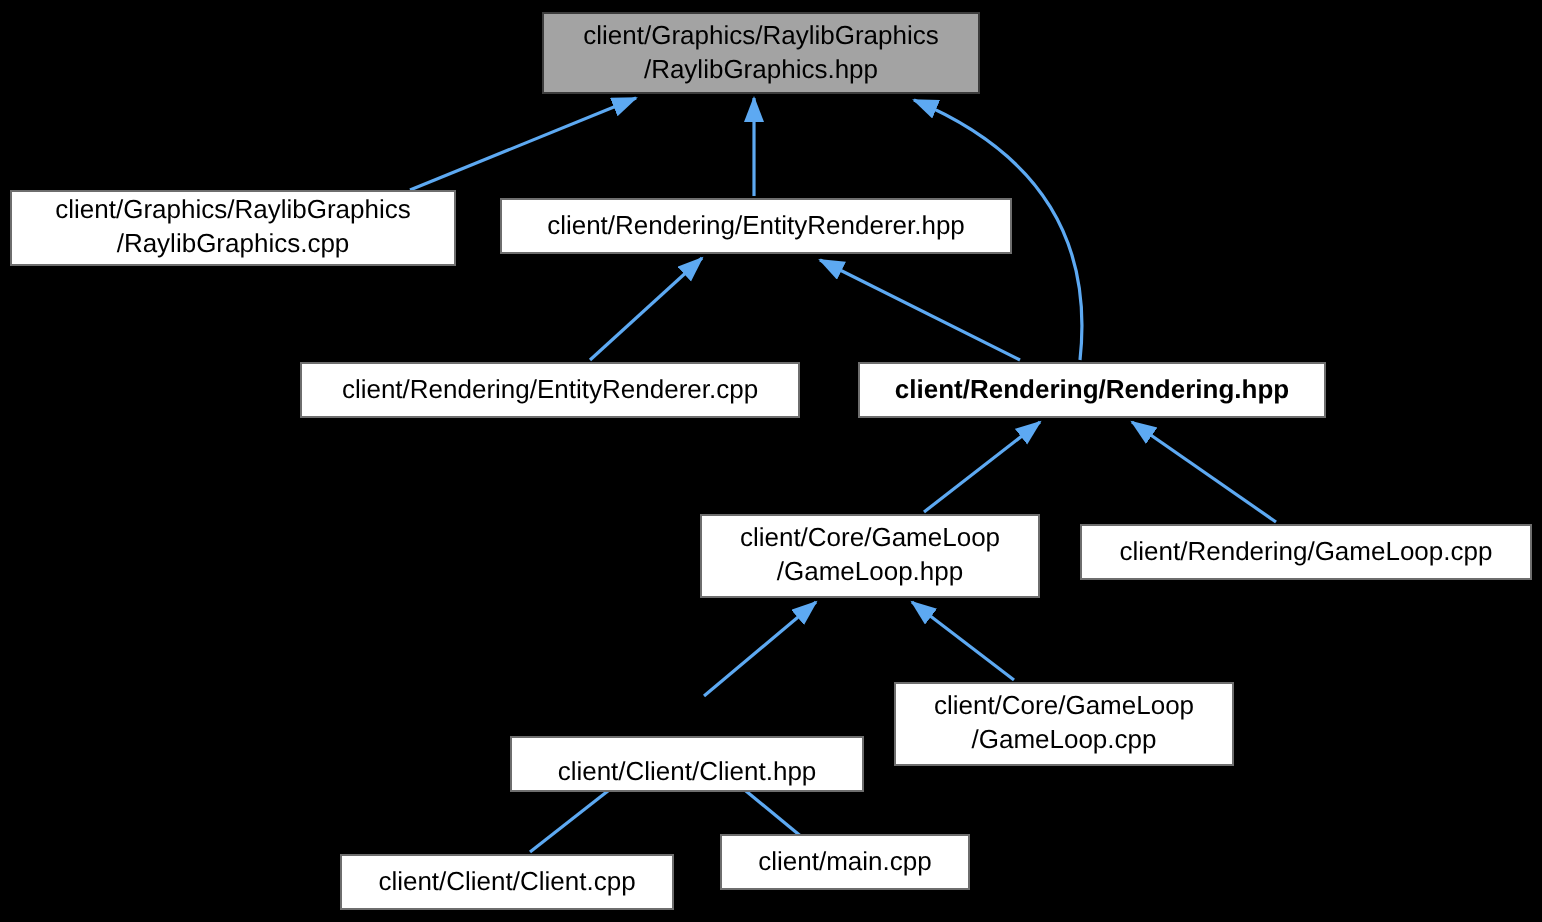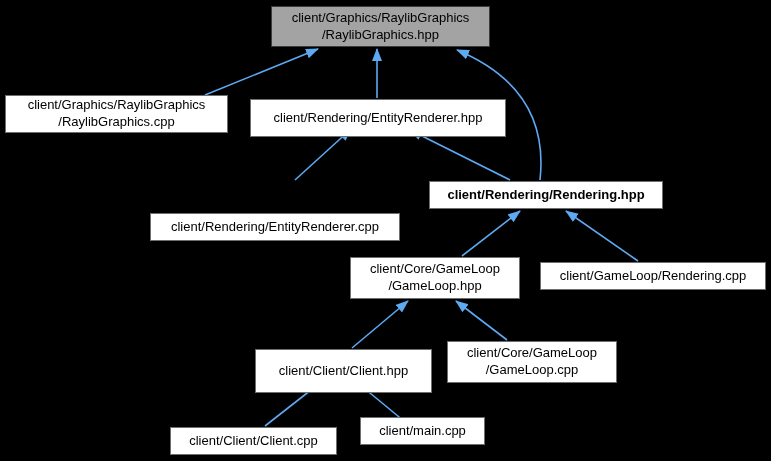--- a/index.html
+++ b/index.html
@@ -43,25 +43,25 @@
         <path d="M507,340 L456,301" class="edge" marker-end="url(#arrow)"></path>
         <path d="M265,426 L325,379" class="edge" marker-end="url(#arrow)"></path>
         <path d="M410,426 L353,379" class="edge" marker-end="url(#arrow)"></path>
       </g>
   </svg>
   <div>
       <div class="node highlight" style="left: 271px; top: 6px; width: 219px; height: 41px;"><span>client/Graphics/RaylibGraphics
 /RaylibGraphics.hpp</span></div>
       <div class="node" style="left: 5px; top: 95px; width: 223px; height: 38px;"><span>client/Graphics/RaylibGraphics
 /RaylibGraphics.cpp</span></div>
-      <div class="node" style="left: 250px; top: 99px; width: 256px; height: 38px;"><span>client/Rendering/EntityRenderer.hpp</span></div>
-      <div class="node" style="left: 150px; top: 181px; width: 250px; height: 28px; margin-top: 32px;"><span>client/Rendering/EntityRenderer.cpp</span></div>
+      <div class="node" style="left: 250px; top: 99px; width: 256px; height: 28px;"><span>client/Rendering/EntityRenderer.hpp</span></div>
+      <div class="node" style="left: 150px; top: 181px; width: 250px; height: 28px;"><span>client/Rendering/EntityRenderer.cpp</span></div>
       <div class="node" style="left: 429px; top: 181px; width: 234px; height: 28px; font-weight: bold;"><span>client/Rendering/Rendering.hpp</span></div>
       <div class="node" style="left: 350px; top: 257px; width: 170px; height: 42px;"><span>client/Core/GameLoop
 /GameLoop.hpp</span></div>
-      <div class="node" style="left: 540px; top: 262px; width: 226px; height: 28px;"><span>client/GameLoop/Rendering.cpp</span></div>
-      <div class="node" style="left: 255px; top: 349px; width: 177px; height: 44px;"><span>client/Client/Client.hpp</span></div>
+      <div class="node" style="left: 540px; top: 262px; width: 226px; height: 28px;"><span>client/Rendering/GameLoop.cpp</span></div>
+      <div class="node" style="left: 255px; top: 368px; width: 177px; height: 28px; align-items: flex-end;"><span>client/Client/Client.hpp</span></div>
       <div class="node" style="left: 447px; top: 341px; width: 170px; height: 42px;"><span>client/Core/GameLoop
 /GameLoop.cpp</span></div>
       <div class="node" style="left: 170px; top: 427px; width: 167px; height: 28px;"><span>client/Client/Client.cpp</span></div>
       <div class="node" style="left: 360px; top: 417px; width: 125px; height: 28px;"><span>client/main.cpp</span></div>
     </div>
 </div>
 
 </body></html>

